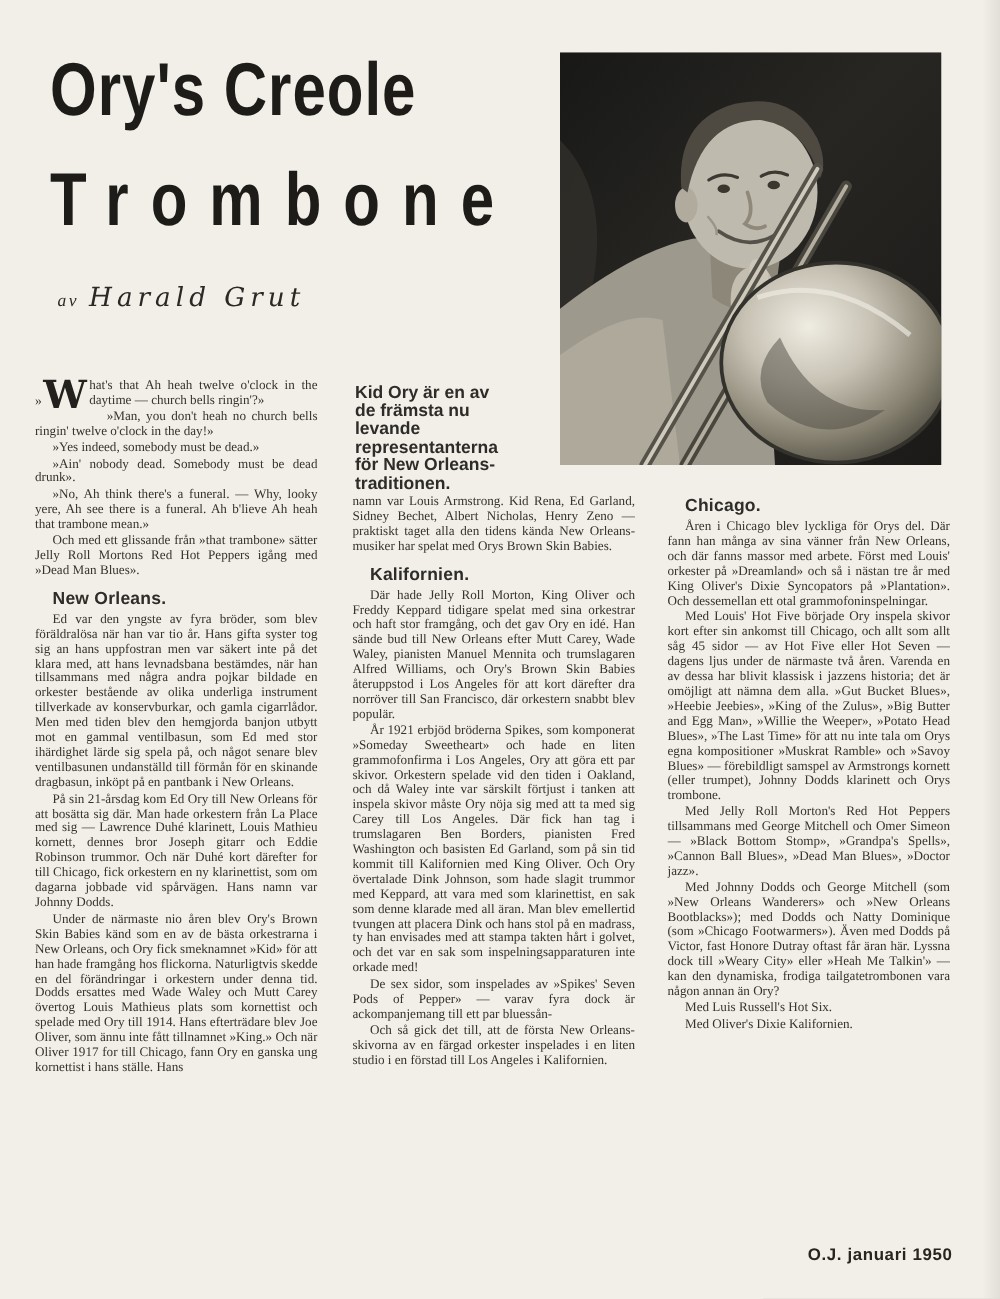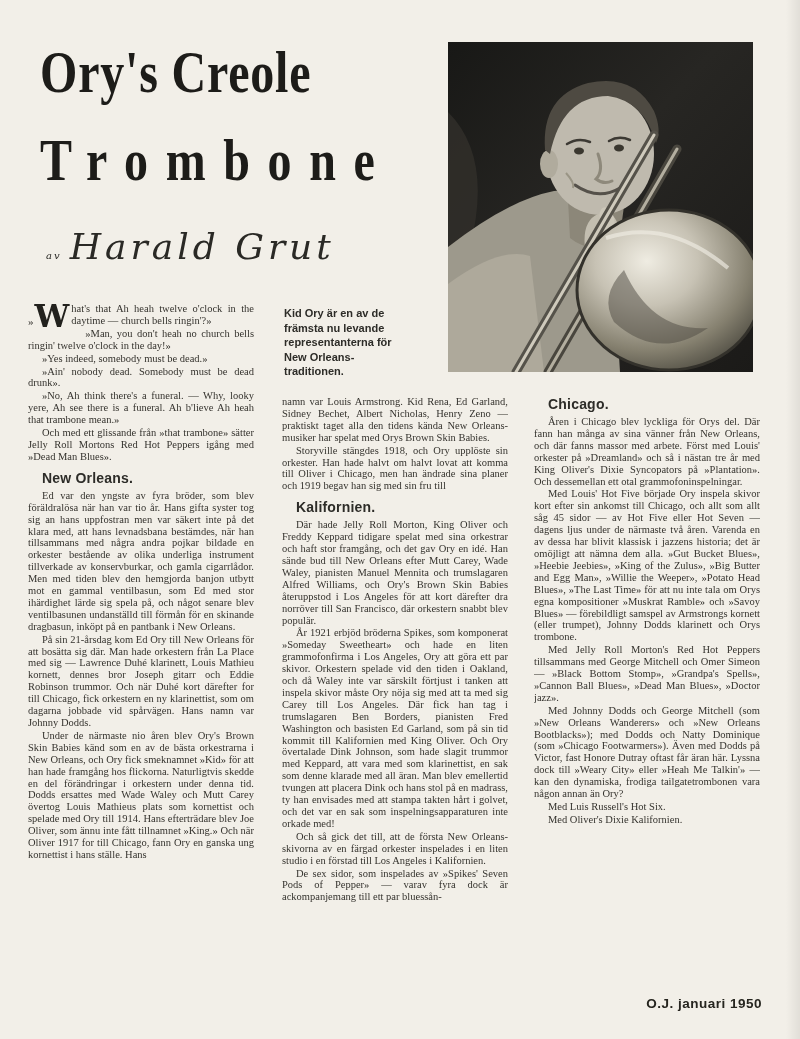--- a/index.html
+++ b/index.html
@@ -14,48 +14,48 @@
   }
   .page::after{ 
     content:"";position:absolute;top:0;right:0;width:14px;height:100%;
     background:linear-gradient(to right, rgba(0,0,0,0), rgba(0,0,0,0.07));
     pointer-events:none;
   }
 
   
   .title{
     position:absolute;left:40px;top:28px;margin:0;
-    font-family:Liberation Serif, serif;font-weight:700;color:#1d1c19;
+    font-family:Liberation Sans, sans-serif;font-weight:700;color:#1d1c19;
   }
   .title-line{
     display:block;font-size:60px;line-height:88px;
     transform:scaleX(0.80);transform-origin:left top;
     white-space:nowrap;letter-spacing:1px;
   }
   .title-line2{letter-spacing:22px;}
   .byline{
     position:absolute;left:46px;top:226px;margin:0;
     font-family:"DejaVu Serif", serif;font-style:italic;color:#2a2925;
     white-space:nowrap;
   }
-  .byline-prefix{font-size:10px;letter-spacing:2px;margin-right:8px;}
-  .byline-name{font-size:36px;letter-spacing:4px;}
+  .byline-prefix{font-size:14px;letter-spacing:2px;margin-right:8px;font-family:Liberation Serif, serif;}
+  .byline-name{font-size:21px;letter-spacing:4px;}
 
   
   .photo{
     position:absolute;left:448px;top:42px;width:305px;height:330px;
     background:#22211e;overflow:hidden;
   }
   .photo svg{display:block;}
 
   
   .caption{
     position:absolute;left:284px;top:306px;width:120px;
     font-family:"Liberation Sans", sans-serif;font-weight:700;
-    font-size:11px;line-height:14.6px;color:#2d2c28;
+    font-size:14px;line-height:14.6px;color:#2d2c28;
   }
 
   
   .col{
     position:absolute;width:226px;
     text-align:justify;
     font-size:10.5px;line-height:11.9px;
     overflow:hidden;
   }
   .col1{left:28px;top:303px;height:736px;}
@@ -151,26 +151,25 @@
       <p class="body-p">»Ain' nobody dead. Somebody must be dead drunk».</p>
       <p class="body-p">»No, Ah think there's a funeral. — Why, looky yere, Ah see there is a funeral. Ah b'lieve Ah heah that trambone mean.»</p>
       <p class="body-p">Och med ett glissande från »that trambone» sätter Jelly Roll Mortons Red Hot Peppers igång med »Dead Man Blues».</p>
       <h2 class="sec-head">New Orleans.</h2>
       <p class="body-p">Ed var den yngste av fyra bröder, som blev föräldralösa när han var tio år. Hans gifta syster tog sig an hans uppfostran men var säkert inte på det klara med, att hans levnadsbana bestämdes, när han tillsammans med några andra pojkar bildade en orkester bestående av olika underliga instrument tillverkade av konservburkar, och gamla cigarrlådor. Men med tiden blev den hemgjorda banjon utbytt mot en gammal ventilbasun, som Ed med stor ihärdighet lärde sig spela på, och något senare blev ventilbasunen undanställd till förmån för en skinande dragbasun, inköpt på en pantbank i New Orleans.</p>
       <p class="body-p">På sin 21-årsdag kom Ed Ory till New Orleans för att bosätta sig där. Man hade orkestern från La Place med sig — Lawrence Duhé klarinett, Louis Mathieu kornett, dennes bror Joseph gitarr och Eddie Robinson trummor. Och när Duhé kort därefter for till Chicago, fick orkestern en ny klarinettist, som om dagarna jobbade vid spårvägen. Hans namn var Johnny Dodds.</p>
       <p class="body-p">Under de närmaste nio åren blev Ory's Brown Skin Babies känd som en av de bästa orkestrarna i New Orleans, och Ory fick smeknamnet »Kid» för att han hade framgång hos flickorna. Naturligtvis skedde en del förändringar i orkestern under denna tid. Dodds ersattes med Wade Waley och Mutt Carey övertog Louis Mathieus plats som kornettist och spelade med Ory till 1914. Hans efterträdare blev Joe Oliver, som ännu inte fått tillnamnet »King.» Och när Oliver 1917 for till Chicago, fann Ory en ganska ung kornettist i hans ställe. Hans</p>
     </div>
   <div class="col col2">
       <p class="body-p noindent">namn var Louis Armstrong. Kid Rena, Ed Garland, Sidney Bechet, Albert Nicholas, Henry Zeno — praktiskt taget alla den tidens kända New Orleans-musiker har spelat med Orys Brown Skin Babies.</p>
-      <p class="body-p">Storyville stängdes 1918, och Ory upplöste sin orkester. Han hade halvt om halvt lovat att komma till Oliver i Chicago, men han ändrade sina planer och 1919 begav han sig med sin fru till</p>
       <h2 class="sec-head">Kalifornien.</h2>
       <p class="body-p">Där hade Jelly Roll Morton, King Oliver och Freddy Keppard tidigare spelat med sina orkestrar och haft stor framgång, och det gav Ory en idé. Han sände bud till New Orleans efter Mutt Carey, Wade Waley, pianisten Manuel Mennita och trumslagaren Alfred Williams, och Ory's Brown Skin Babies återuppstod i Los Angeles för att kort därefter dra norröver till San Francisco, där orkestern snabbt blev populär.</p>
       <p class="body-p">År 1921 erbjöd bröderna Spikes, som komponerat »Someday Sweetheart» och hade en liten grammofonfirma i Los Angeles, Ory att göra ett par skivor. Orkestern spelade vid den tiden i Oakland, och då Waley inte var särskilt förtjust i tanken att inspela skivor måste Ory nöja sig med att ta med sig Carey till Los Angeles. Där fick han tag i trumslagaren Ben Borders, pianisten Fred Washington och basisten Ed Garland, som på sin tid kommit till Kalifornien med King Oliver. Och Ory övertalade Dink Johnson, som hade slagit trummor med Keppard, att vara med som klarinettist, en sak som denne klarade med all äran. Man blev emellertid tvungen att placera Dink och hans stol på en madrass, ty han envisades med att stampa takten hårt i golvet, och det var en sak som inspelningsapparaturen inte orkade med!</p>
+      <p class="body-p">De sex sidor, som inspelades av »Spikes' Seven Pods of Pepper» — varav fyra dock är ackompanjemang till ett par bluessån-</p>
       <p class="body-p">Och så gick det till, att de första New Orleans-skivorna av en färgad orkester inspelades i en liten studio i en förstad till Los Angeles i Kalifornien.</p>
-      <p class="body-p">De sex sidor, som inspelades av »Spikes' Seven Pods of Pepper» — varav fyra dock är ackompanjemang till ett par bluessån-</p>
     </div>
   <div class="col col3">
       <h2 class="sec-head">Chicago.</h2>
       <p class="body-p">Åren i Chicago blev lyckliga för Orys del. Där fann han många av sina vänner från New Orleans, och där fanns massor med arbete. Först med Louis' orkester på »Dreamland» och så i nästan tre år med King Oliver's Dixie Syncopators på »Plantation». Och dessemellan ett otal grammofoninspelningar.</p>
       <p class="body-p">Med Louis' Hot Five började Ory inspela skivor kort efter sin ankomst till Chicago, och allt som allt såg 45 sidor — av Hot Five eller Hot Seven — dagens ljus under de närmaste två åren. Varenda en av dessa har blivit klassisk i jazzens historia; det är omöjligt att nämna dem alla. »Gut Bucket Blues», »Heebie Jeebies», »King of the Zulus», »Big Butter and Egg Man», »Willie the Weeper», »Potato Head Blues», »The Last Time» för att nu inte tala om Orys egna kompositioner »Muskrat Ramble» och »Savoy Blues» — förebildligt samspel av Armstrongs kornett (eller trumpet), Johnny Dodds klarinett och Orys trombone.</p>
       <p class="body-p">Med Jelly Roll Morton's Red Hot Peppers tillsammans med George Mitchell och Omer Simeon — »Black Bottom Stomp», »Grandpa's Spells», »Cannon Ball Blues», »Dead Man Blues», »Doctor jazz».</p>
       <p class="body-p">Med Johnny Dodds och George Mitchell (som »New Orleans Wanderers» och »New Orleans Bootblacks»); med Dodds och Natty Dominique (som »Chicago Footwarmers»). Även med Dodds på Victor, fast Honore Dutray oftast får äran här. Lyssna dock till »Weary City» eller »Heah Me Talkin'» — kan den dynamiska, frodiga tailgatetrombonen vara någon annan än Ory?</p>
       <p class="body-p">Med Luis Russell's Hot Six.</p>
       <p class="body-p">Med Oliver's Dixie Kalifornien.</p>
     </div>

